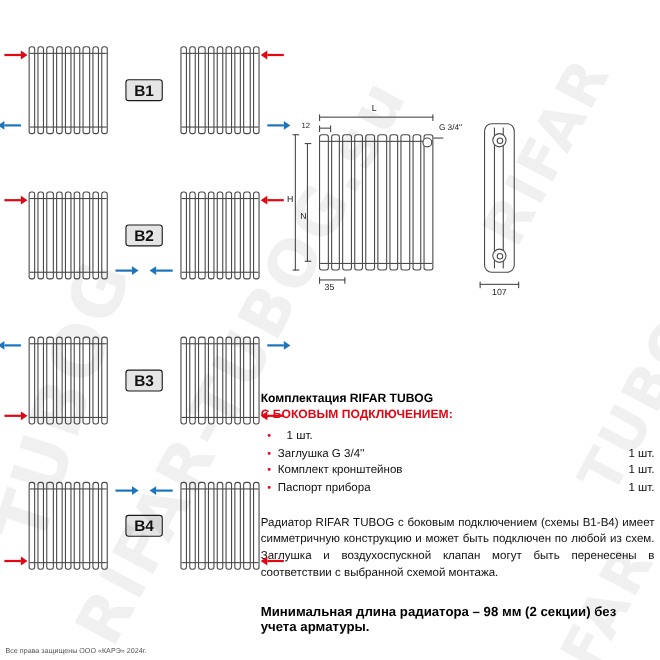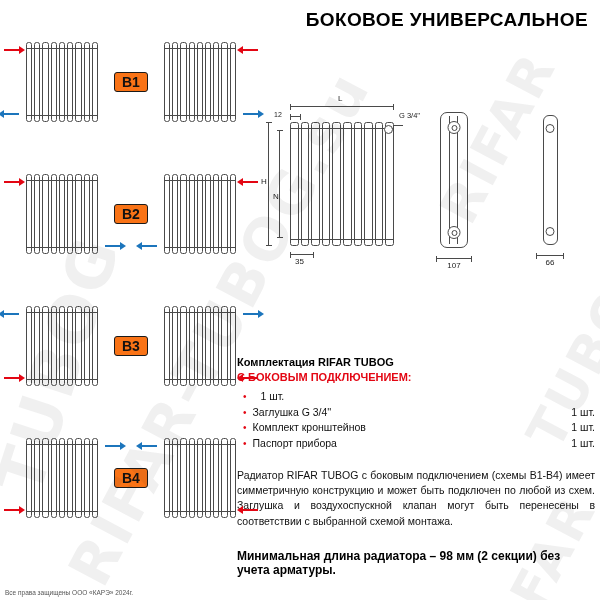--- a/index.html
+++ b/index.html
@@ -24,21 +24,21 @@
   #schemes{position:absolute;left:0;top:42px;width:240px;display:flex;flex-direction:column;gap:52px;}
   .scheme-row{height:80px;display:flex;align-items:center;padding-left:26px;position:relative;}
   .radwrap{position:relative;width:72px;height:80px;}
   .tubebox{display:flex;gap:2px;position:relative;}
   .radwrap .tubebox{position:absolute;inset:0;}
   .tubebox::before,.tubebox::after{content:'';position:absolute;left:1px;right:1px;height:1px;background:#4a4a4a;}
   .tubebox::before{top:6px}
   .tubebox::after{bottom:6px}
   .tube{flex:1;border:1px solid #4a4a4a;border-radius:2.5px;background:#fff;}
   .scheme-label{margin:0 16px;border:1.6px solid #1a1a1a;border-radius:3px;padding:1px 7px;
-                font-weight:bold;font-size:14px;background:#f97316;z-index:2;}
+                font-weight:bold;font-size:14px;background:#e5e5e5;z-index:2;}
   .arr{position:absolute;width:15px;height:2.2px;background:var(--c);z-index:3;}
   .arr.red{--c:#e30613;}
   .arr.blue{--c:#1c75bc;}
   .arr::after{content:'';position:absolute;top:-2.9px;width:0;height:0;
               border-top:4px solid transparent;border-bottom:4px solid transparent;}
   .arr.dir-right::after{left:100%;border-left:6px solid var(--c);}
   .arr.dir-left::after{right:100%;border-right:6px solid var(--c);}
   .pos-tl{left:-22px;top:7px;}  .pos-bl{left:-22px;bottom:7px;}
   .pos-tr{right:-22px;top:7px;} .pos-br{right:-22px;bottom:7px;}
 
@@ -114,21 +114,21 @@
 
   <div id="watermarks">
       <span class="wm wm-0">TUBOG</span>
       <span class="wm wm-1">RIFAR-TUBOG.su</span>
       <span class="wm wm-2">RIFAR</span>
       <span class="wm wm-3">TUBOG</span>
       <span class="wm wm-4">RIFAR</span>
     </div>
 
   <h1 class="title">
-    <span>БОКОВОЕ УНИВЕРСАЛЬНОЕ</span><br>
+    <br>
   </h1>
 
   <div id="schemes">
       <div class="scheme-row">
         <div class="radwrap">
           <div class="tubebox">
             <div class="tube"></div>
             <div class="tube"></div>
             <div class="tube"></div>
             <div class="tube"></div>
@@ -294,30 +294,20 @@
       <div class="iline i2"></div>
       <span class="port port-t"></span>
       <span class="port port-b"></span>
     </div>
     <div class="sv-dim">
       <div class="hline dim-ends svline"></div>
       <span class="dimlab svlab">107</span>
     </div>
   </div>
 
-  <div class="sv-wrap sv-wrap2">
-    <div class="sv-body sv-body2">
-      <span class="port port-t"></span>
-      <span class="port port-b"></span>
-    </div>
-    <div class="sv-dim">
-      <div class="hline dim-ends svline"></div>
-      <span class="dimlab svlab">66</span>
-    </div>
-  </div>
 
   <div class="kit">
     <div class="kit-heading">Комплектация RIFAR TUBOG</div>
     <div class="kit-sub">С БОКОВЫМ ПОДКЛЮЧЕНИЕМ:</div>
     <ul id="kit-list">
         <li class="kit-item">
           <span class="bullet">•</span>
           <span class="it-qty">1 шт.</span>
         </li>
         <li class="kit-item">

